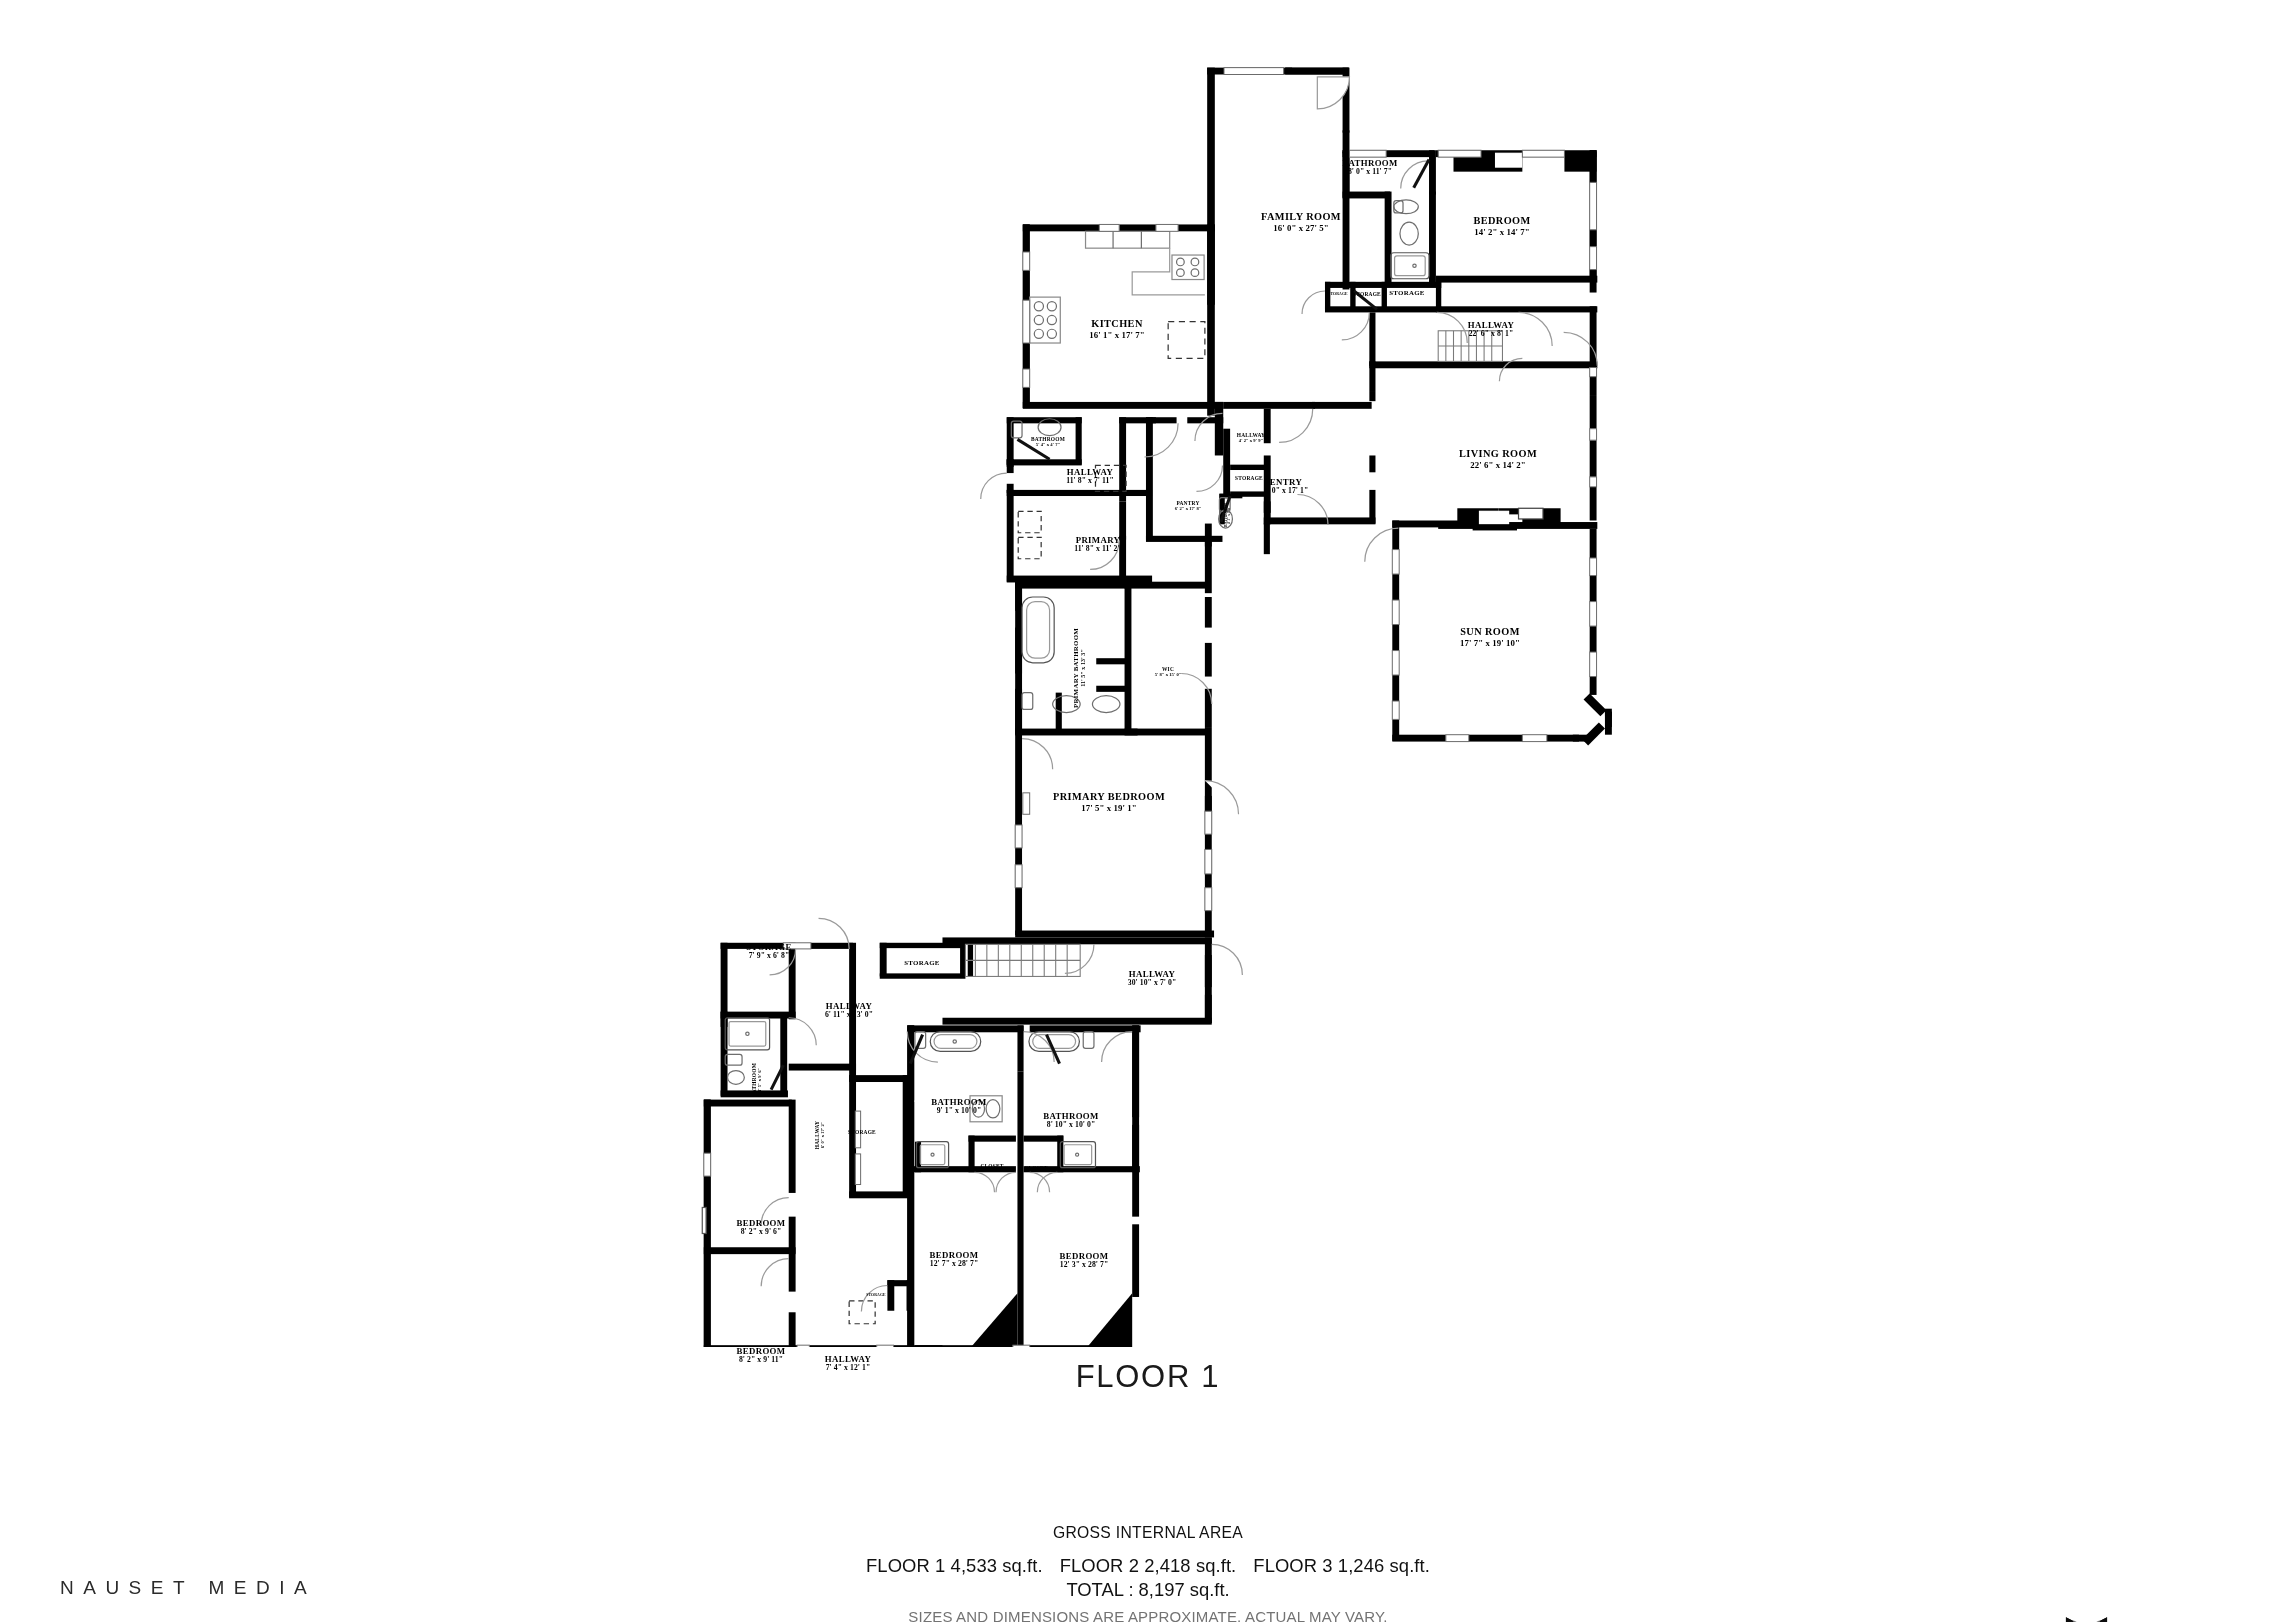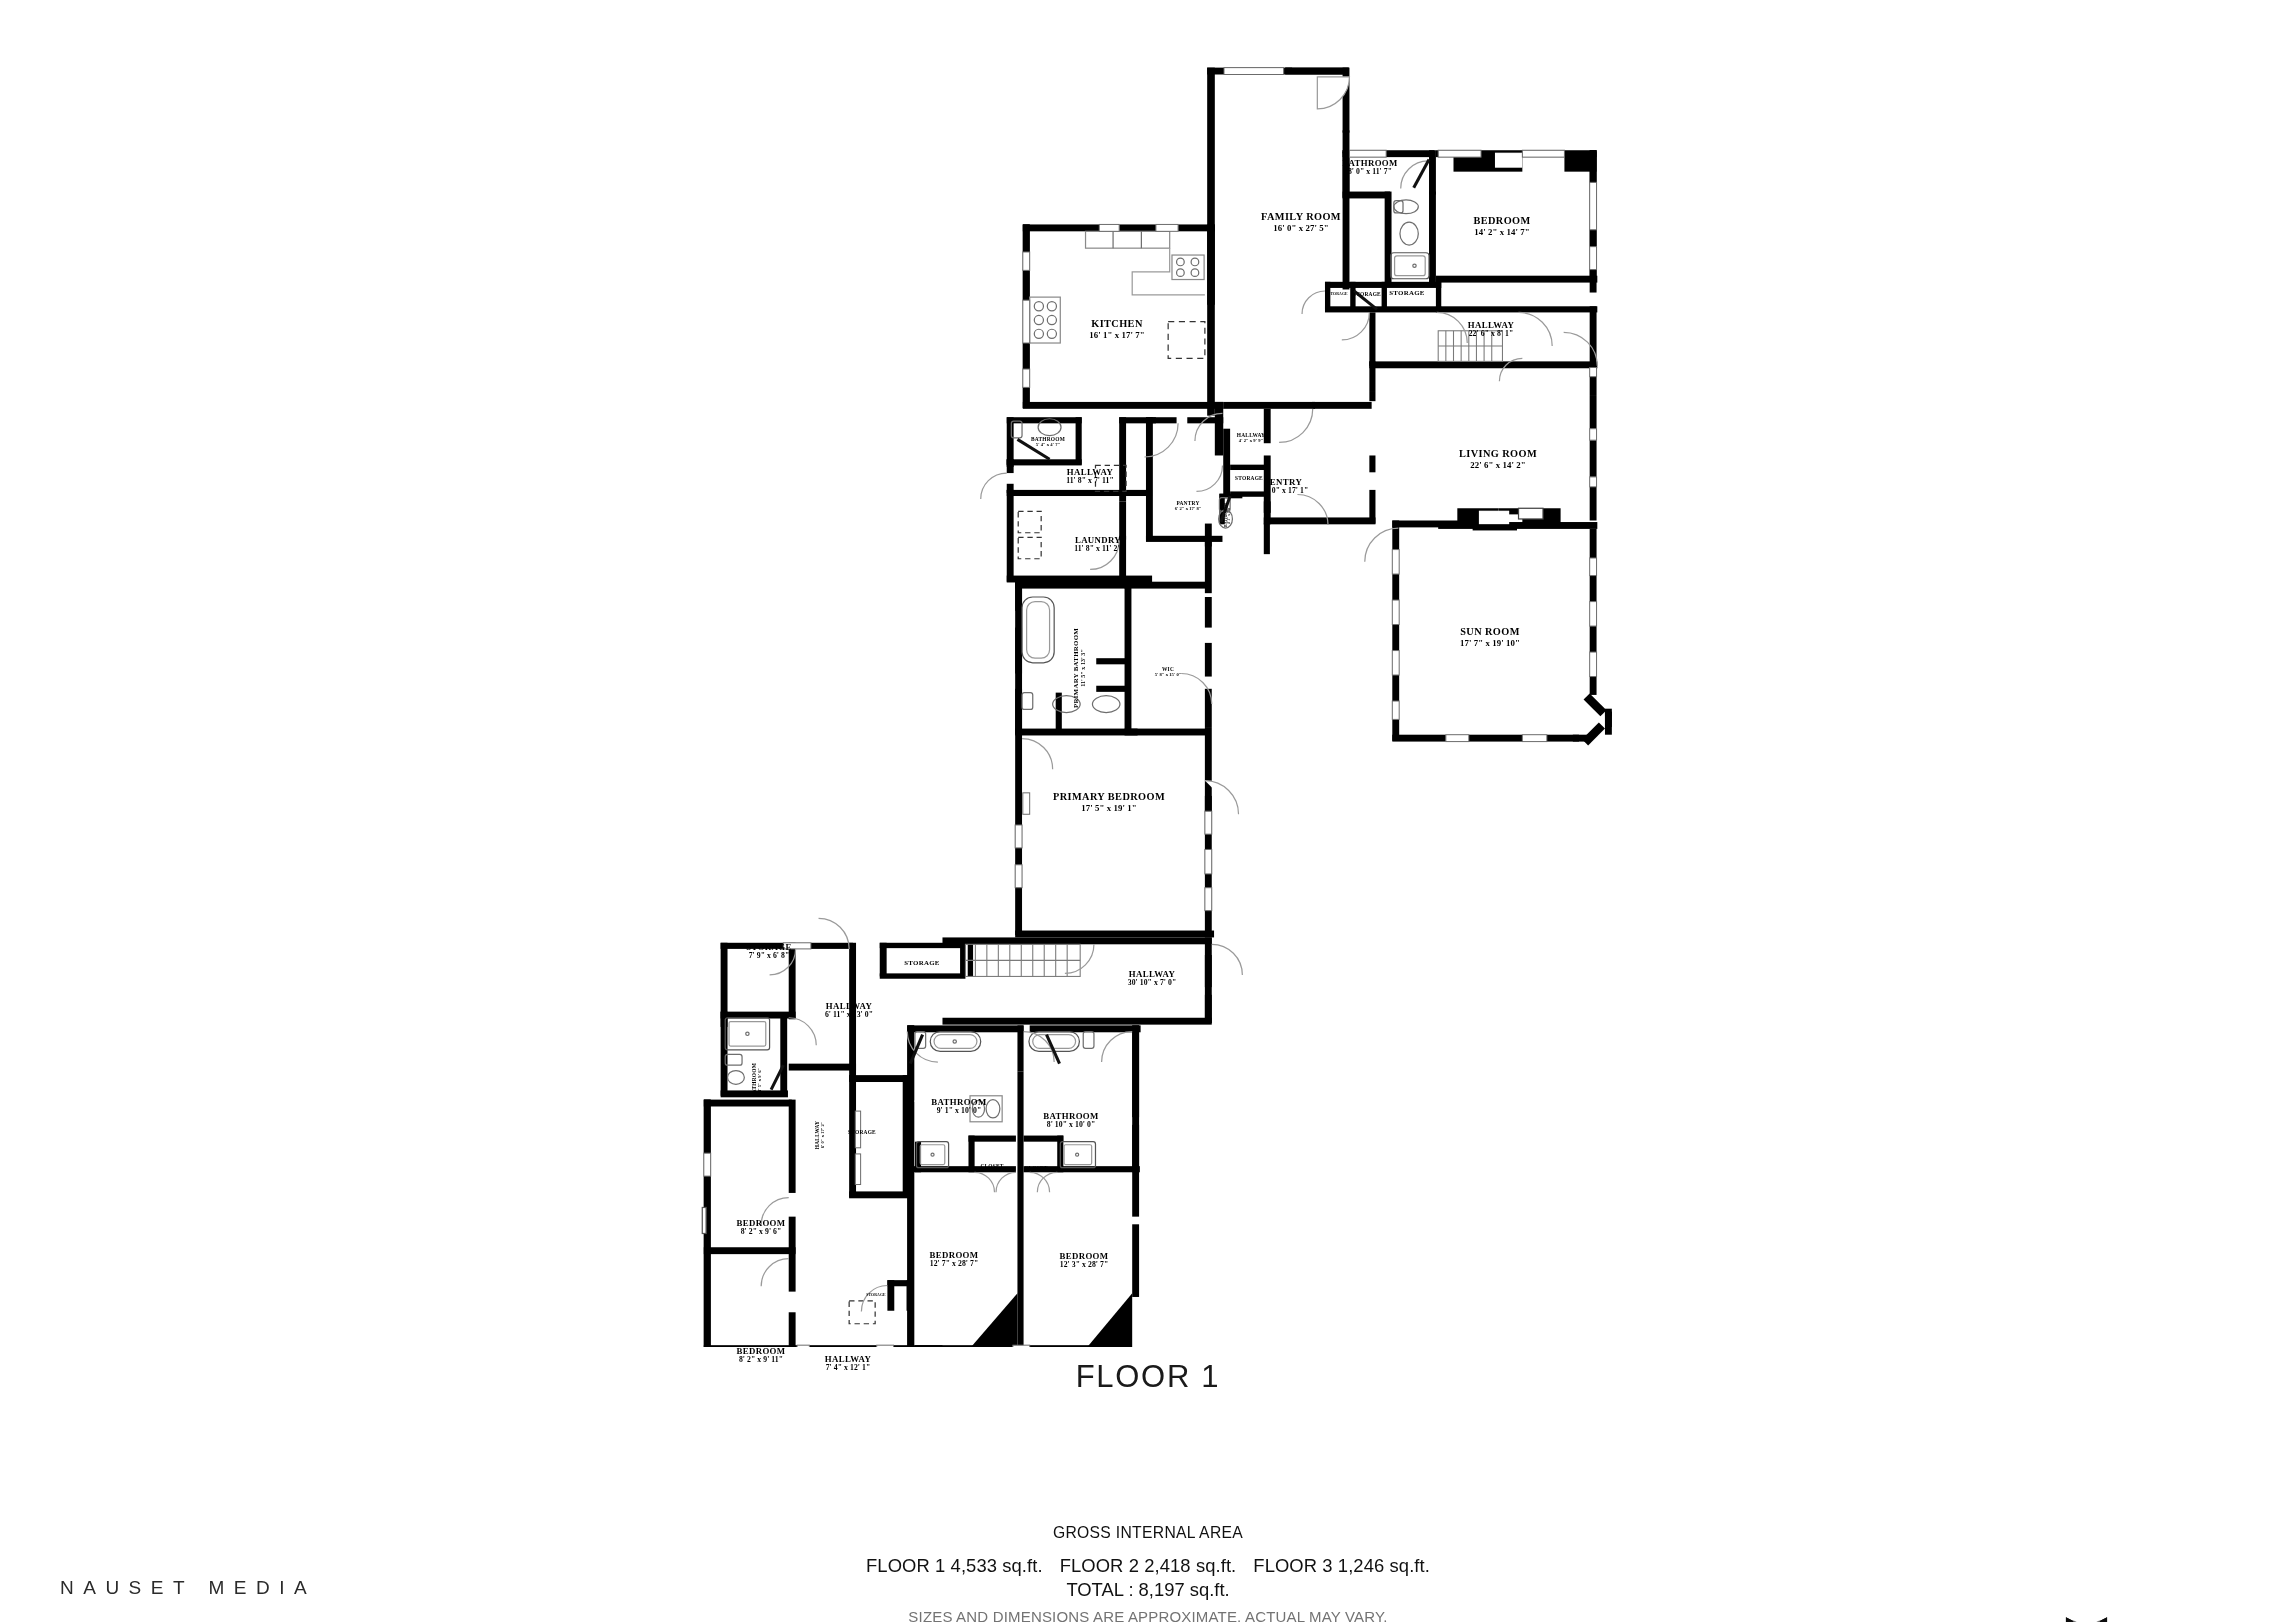--- a/index.html
+++ b/index.html
@@ -622,21 +622,21 @@
         </div>
         <div class="room-label sz-xs" style="left: 1188px; top: 506px;">
           <span class="rname">PANTRY</span>
           <span class="rdim">6' 2" x 17' 8"</span>
         </div>
         <div class="room-label sz-tiny" style="left: 1228px; top: 515px; transform: translate(-50%, -50%) rotate(-90deg);">
           <span class="rname">BATHROOM</span>
           <span class="rdim">4' 3" x 3' 8"</span>
         </div>
         <div class="room-label sz-md" style="left: 1098px; top: 544px;">
-          <span class="rname">LAUNDRY</span>
+          <span class="rname">PRIMARY</span>
           <span class="rdim">11' 8" x 11' 2"</span>
         </div>
         <div class="room-label sz-sm" style="left: 1079px; top: 668px; transform: translate(-50%, -50%) rotate(-90deg);">
           <span class="rname">PRIMARY BATHROOM</span>
           <span class="rdim">11' 5" x 13' 3"</span>
         </div>
         <div class="room-label sz-xs" style="left: 1168px; top: 672px;">
           <span class="rname">WIC</span>
           <span class="rdim">5' 8" x 15' 0"</span>
         </div>

